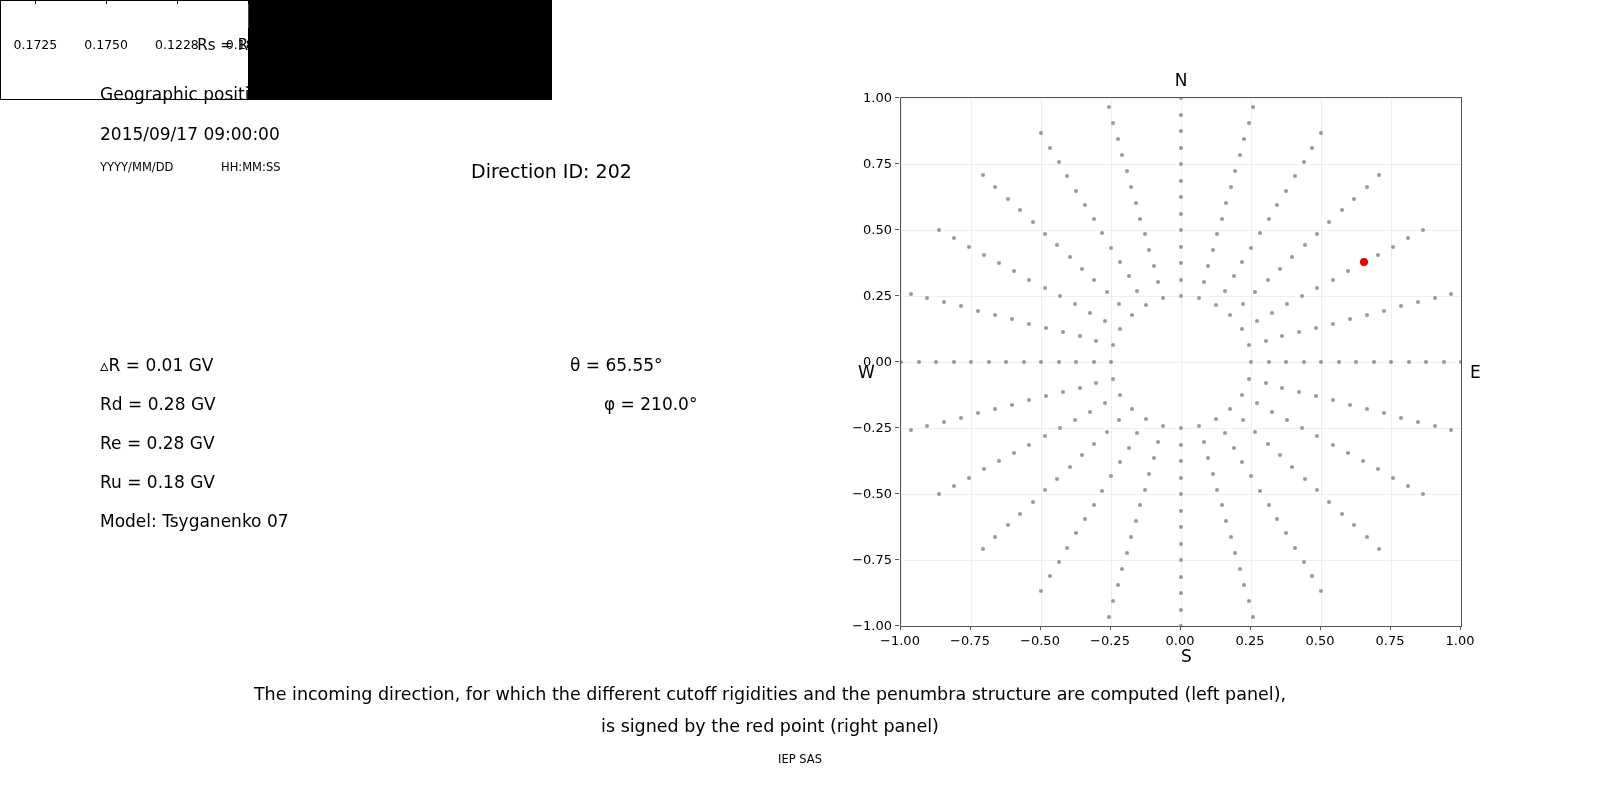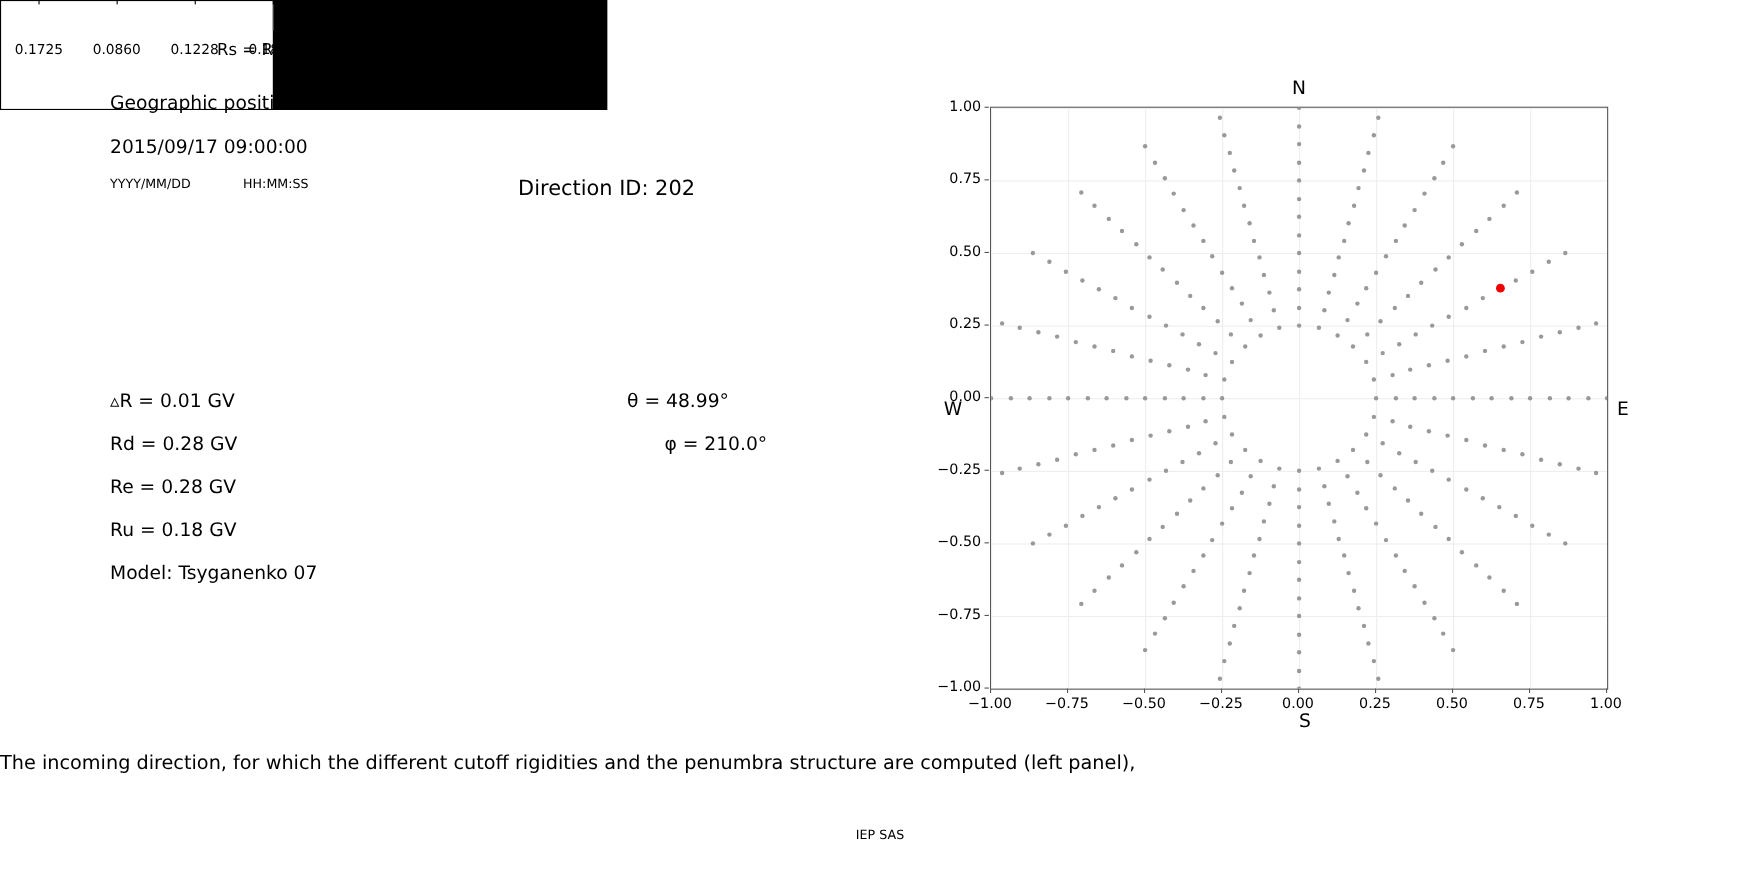--- a/index.html
+++ b/index.html
@@ -146,21 +146,21 @@
     white-space: nowrap;
   }
   #card-n { left: 381px; top: 50px; transform: translate(-50%, -100%); }
   #card-s { left: 381px; top: 606px; }
   #card-w { left: 58px;  top: 322px; }
   #card-e { left: 670px; top: 322px; }
 
   
   #caption {
     left: 0; top: 678px; width: 1540px;
-    text-align: left;
+    text-align: center;
     font-size: 17.5px;
     line-height: 1.85;
   }
   #footer-note {
     left: 0; top: 752px; width: 1600px;
     text-align: center;
     font-size: 11.5px;
     color: #000;
   }
 </style>
@@ -179,39 +179,39 @@
     <div id="penumbra-black" style="left: 247.692px; width: 304.308px; background: rgb(0, 0, 0);"></div>
   </div>
 
   <div id="band-axis">
 
     <div id="rs-arrow" style="left: 247.692px;"></div>
     <div id="rs-label" style="left: 247.692px;">Rs = Re = Rv</div>
   <div class="tick" style="left: 35.3846px;"></div>
       <div class="tlabel" style="left: 35.3846px;">0.1725</div>
       <div class="tick" style="left: 106.154px;"></div>
-      <div class="tlabel" style="left: 106.154px;">0.0860</div>
+      <div class="tlabel" style="left: 106.154px;">0.1750</div>
       <div class="tick" style="left: 176.923px;"></div>
       <div class="tlabel" style="left: 176.923px;">0.1228</div>
       <div class="tick" style="left: 247.692px;"></div>
       <div class="tlabel" style="left: 247.692px;">0.1800</div>
       <div class="tick" style="left: 318.462px;"></div>
       <div class="tlabel" style="left: 318.462px;">0.1825</div>
       <div class="tick" style="left: 389.231px;"></div>
       <div class="tlabel" style="left: 389.231px;">0.1850</div>
       <div class="tick" style="left: 460px;"></div>
       <div class="tlabel" style="left: 460px;">0.1875</div>
     </div>
 
   <div id="p-dr" class="abs param">▵R = 0.01 GV</div>
   <div id="p-rd" class="abs param">Rd = 0.28 GV</div>
   <div id="p-re" class="abs param">Re = 0.28 GV</div>
   <div id="p-ru" class="abs param">Ru = 0.18 GV</div>
   <div id="p-model" class="abs param">Model: Tsyganenko 07</div>
-  <div id="p-theta" class="abs param">θ = 48.99°</div>
+  <div id="p-theta" class="abs param">θ = 65.55°</div>
   <div id="p-phi" class="abs param">φ = 210.0°</div>
 </div>
 
 <div id="right-panel" class="abs">
   <div class="cardinal" id="card-n">N</div>
   <div class="cardinal" id="card-s">S</div>
   <div class="cardinal" id="card-w">W</div>
   <div class="cardinal" id="card-e">E</div>
 
   <div id="plot-frame">
@@ -582,14 +582,15 @@
       <div class="ytick-label" style="left: 38px; width: 54px; top: 189px;">0.50</div>
       <div class="tickmark-y" style="left: 95px; top: 123px;"></div>
       <div class="ytick-label" style="left: 38px; width: 54px; top: 123px;">0.75</div>
       <div class="tickmark-y" style="left: 95px; top: 57px;"></div>
       <div class="ytick-label" style="left: 38px; width: 54px; top: 57px;">1.00</div>
     </div>
 </div>
 
 <div id="caption" class="abs">
   <div>The incoming direction, for which the different cutoff rigidities and the penumbra structure are computed (left panel),</div>
+  <div>is signed by the red point (right panel)</div>
 </div>
 <div id="footer-note" class="abs">IEP SAS</div>
 
 </body></html>

